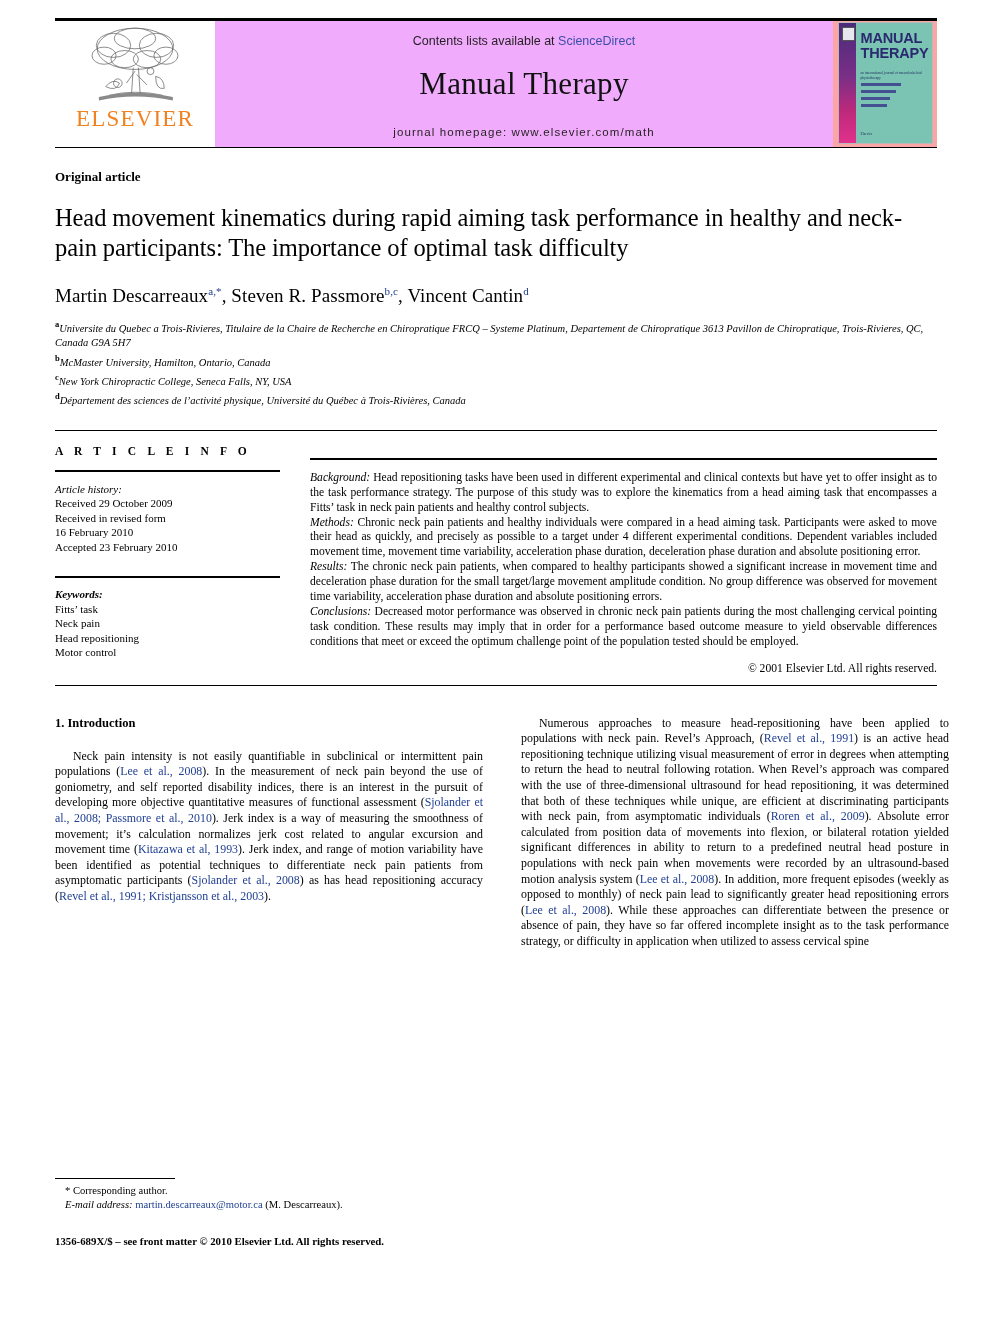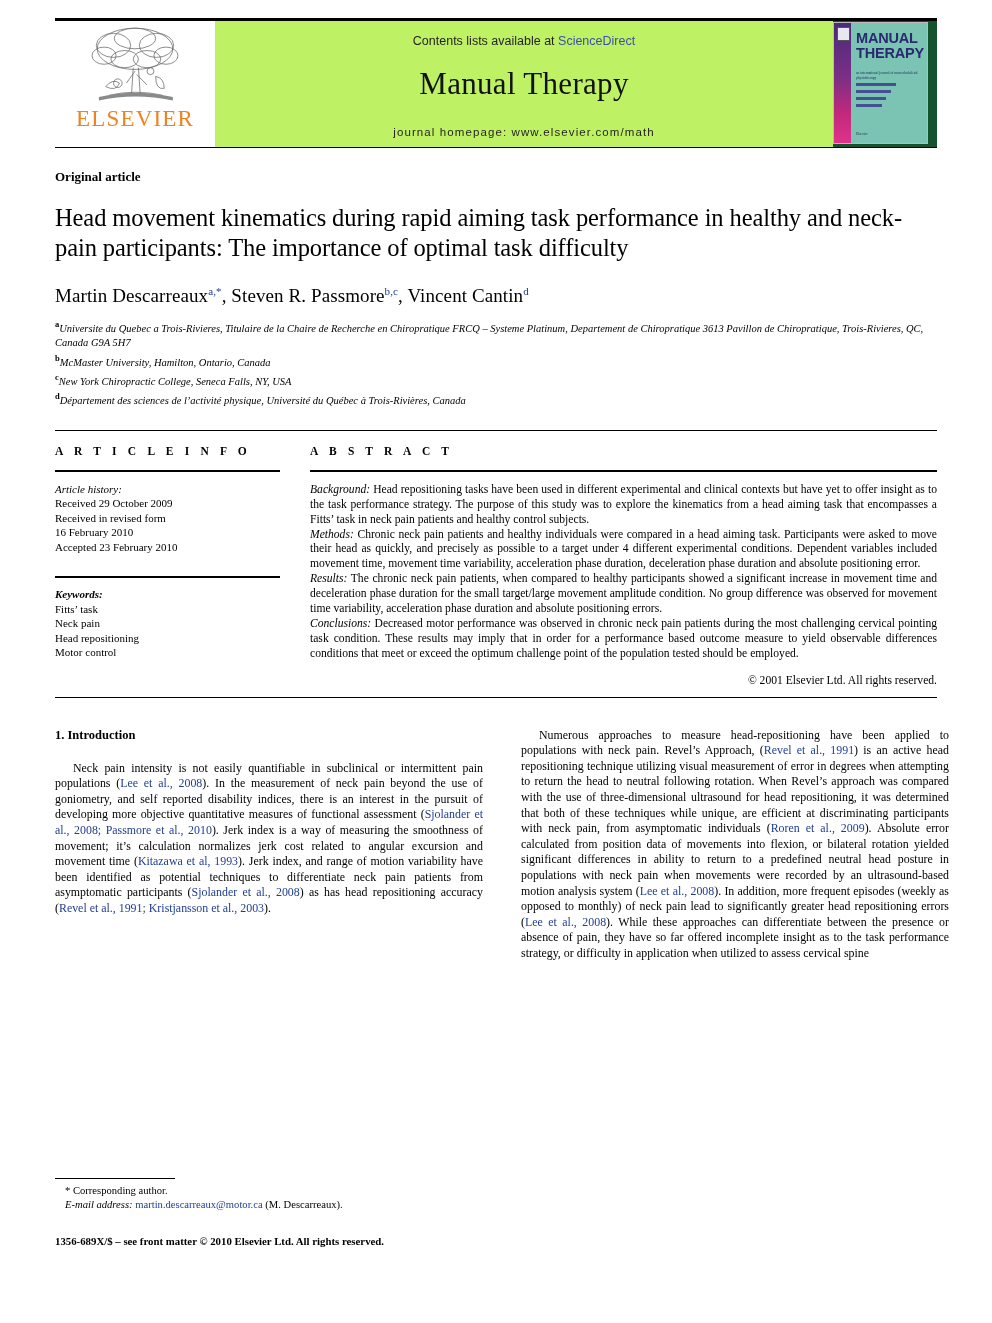--- a/index.html
+++ b/index.html
@@ -54,21 +54,21 @@
   .elsevier-word {
     font-family: "Liberation Serif", serif;
     font-size: 23px;
     color: #F08221;
     letter-spacing: 1.2px;
     line-height: 1;
     margin-top: -2px;
   }
   .masthead-center {
     flex: 1 1 auto;
-    background: #bef264;
+    background: #f0abfc;
     display: flex;
     flex-direction: column;
     align-items: center;
     justify-content: flex-start;
     padding-top: 13px;
     box-sizing: border-box;
   }
   .contents-line {
     font-family: "Liberation Sans", sans-serif;
     font-size: 12.5px;
@@ -87,24 +87,24 @@
   .homepage-line {
     font-family: "Liberation Sans", sans-serif;
     font-size: 11.5px;
     color: #231f20;
     letter-spacing: 1.1px;
     margin-top: 24px;
   }
   .masthead-right {
     width: 104px;
     flex: none;
-    background: #14532d;
+    background: #fca5a5;
     display: flex;
     align-items: flex-start;
-    justify-content: flex-start;
+    justify-content: center;
     padding-top: 1px;
     box-sizing: border-box;
   }
   .cover {
     width: 95px;
     height: 122px;
     position: relative;
     background: #7bc4b4;
     border: 1px solid #b9b9b9;
     box-sizing: border-box;
@@ -409,21 +409,20 @@
         <div class="kw">
           <div class="lab">Keywords:</div>
           <div>Fitts’ task</div>
           <div>Neck pain</div>
           <div>Head repositioning</div>
           <div>Motor control</div>
         </div>
       </div>
 
       <div class="col-abstract">
-        <div class="block-heading">A B S T R A C T</div>
         <div class="hr-under-head"></div>
         <div class="abstract-body">
           <p><span class="lead">Background:</span><span> Head repositioning tasks have been used in different experimental and clinical contexts but have yet to offer insight as to the task performance strategy. The purpose of this study was to explore the kinematics from a head aiming task that encompasses a Fitts’ task in neck pain patients and healthy control subjects.</span></p>
           <p><span class="lead">Methods:</span><span> Chronic neck pain patients and healthy individuals were compared in a head aiming task. Participants were asked to move their head as quickly, and precisely as possible to a target under 4 different experimental conditions. Dependent variables included movement time, movement time variability, acceleration phase duration, deceleration phase duration and absolute positioning error.</span></p>
           <p><span class="lead">Results:</span><span> The chronic neck pain patients, when compared to healthy participants showed a significant increase in movement time and deceleration phase duration for the small target/large movement amplitude condition. No group difference was observed for movement time variability, acceleration phase duration and absolute positioning errors.</span></p>
           <p><span class="lead">Conclusions:</span><span> Decreased motor performance was observed in chronic neck pain patients during the most challenging cervical pointing task condition. These results may imply that in order for a performance based outcome measure to yield observable differences conditions that meet or exceed the optimum challenge point of the population tested should be employed.</span></p>
         </div>
         <div class="copyright">© 2001 Elsevier Ltd. All rights reserved.</div>
       </div>
     </div>

